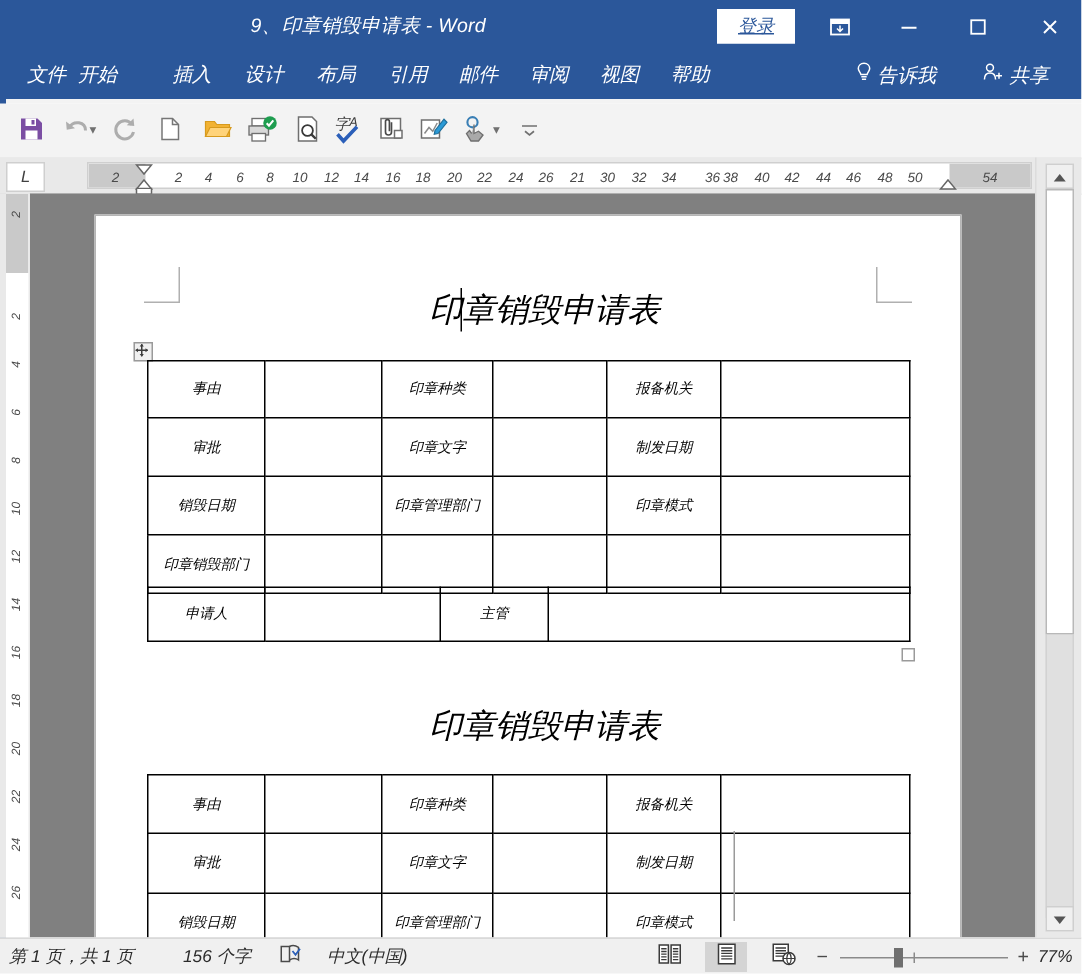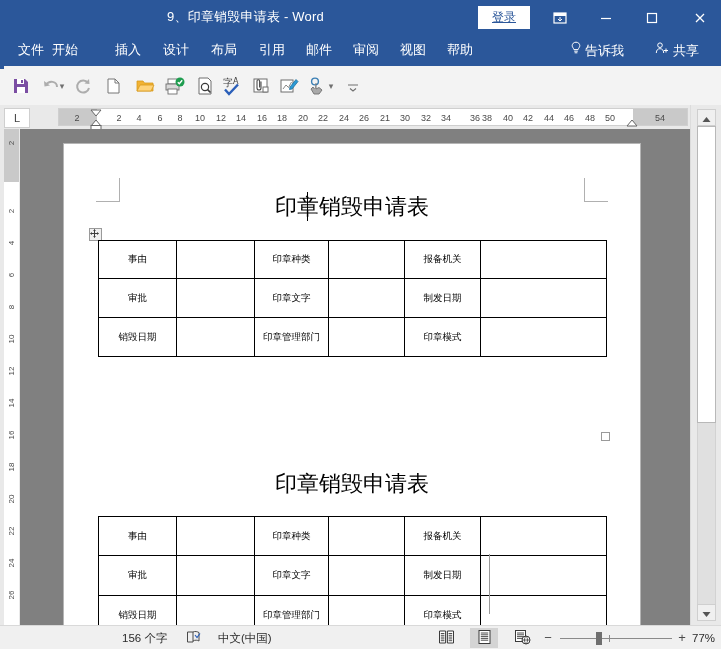--- a/index.html
+++ b/index.html
@@ -2,21 +2,21 @@
 <html><head>
 <meta charset="utf-8">
 <style>
   html,body{margin:0;padding:0;}
   body{
     width:721px;height:649px;overflow:hidden;
     font-family:"Liberation Sans","DejaVu Sans",sans-serif;
     background:#ffffff;
     -webkit-font-smoothing:none;
   }
-  .app{position:relative;width:721px;height:649px;}
+  .app{position:relative;width:721px;height:649px;font-style:italic;}
 
   
   .titlebar{
     position:absolute;left:0;top:0;width:721px;height:34px;
     background:#2b579a;
   }
   .title-text{
     position:absolute;left:0;top:0;width:721px;height:34px;
     line-height:34px;text-align:center;color:#ffffff;font-size:13px;
     letter-spacing:.2px;padding-right:230px;box-sizing:border-box;
@@ -108,21 +108,21 @@
   }
   .page{
     position:absolute;left:43px;top:14px;width:576px;height:520px;
     background:#ffffff;border:1px solid #b5b5b5;
   }
   .margin-mark{position:absolute;}
   .margin-mark i{position:absolute;background:#b0b0b0;display:block;}
 
   .doc-title{
     position:absolute;left:0;width:100%;text-align:center;
-    font-size:22px;color:#000000;font-family:"DejaVu Sans","Liberation Sans",sans-serif;
+    font-size:22px;color:#000000;font-family:"DejaVu Sans","Liberation Sans",sans-serif;padding-left:11px;
   }
   .caret{
     position:absolute;width:1px;background:#000;
   }
   .tbl-handle{
     position:absolute;width:11px;height:11px;border:1px solid #9a9a9a;
     background:#f0f0f0;cursor:move;
   }
   .tbl-handle svg{display:block;}
   .tbl-resize{
@@ -464,23 +464,47 @@
             <td></td>
           </tr>
           <tr>
             <td style="height:38px">销毁日期</td>
             <td></td>
             <td>印章管理部门</td>
             <td></td>
             <td>印章模式</td>
             <td></td>
           </tr>
+          <tr>
+            <td style="height:38px">印章销毁部门</td>
+            <td></td>
+            <td></td>
+            <td></td>
+            <td></td>
+            <td></td>
+          </tr>
         </tbody>
       </table>
 
+      <table class="wt" style="left:34px;top:247px;width:508px;">
+        <colgroup>
+            <col style="width:78px">
+            <col style="width:117px">
+            <col style="width:72px">
+            <col style="width:241px">
+          </colgroup>
+        <tbody>
+          <tr>
+            <td style="height:35px">申请人</td>
+            <td></td>
+            <td>主管</td>
+            <td></td>
+          </tr>
+        </tbody>
+      </table>
       <div class="tbl-resize" style="left:537px;top:288px;"></div>
 
       <div class="doc-title" style="top:325px;">印章销毁申请表</div>
 
       <table class="wt" style="left:34px;top:372px;width:508px;">
         <colgroup>
           <col style="width:78px">
             <col style="width:78px">
             <col style="width:74px">
           <col style="width:76px">
@@ -530,20 +554,21 @@
     <div class="vs-track" style="top:21px;height:486px;"></div>
     <div class="vs-thumb" style="top:21px;height:297px;"></div>
     <div class="vs-btn" style="top:499px;">
       <svg width="9" height="7" viewBox="0 0 9 7" aria-hidden="true">
           <path d="M4.5 6 L0.5 1 H8.5 Z" fill="#555555"></path>
         </svg>
     </div>
   </div>
 
   <div class="statusbar">
+    <div class="sb-item" style="left:6px">第 1 页，共 1 页</div>
     <div class="sb-item" style="left:122px">156 个字</div>
     <div class="sb-item" style="left:186px;width:18px;">
       <svg width="15" height="14" viewBox="0 0 15 14" aria-hidden="true" style="vertical-align:-2px;">
         <path d="M1.5 2 H7 V12 H1.5 Z" fill="none" stroke="#4a4a4a" stroke-width="1"></path>
         <path d="M7 2 C9 1 11.5 1.6 13 2.6 V11 C11.5 10 9 9.8 7 11" fill="none" stroke="#4a4a4a" stroke-width="1"></path>
         <path d="M9 5 L11 7.5 L14 3.5" stroke="#2b5fb9" stroke-width="1.2" fill="none"></path>
       </svg>
     </div>
     <div class="sb-item" style="left:218px">中文(中国)</div>
 

